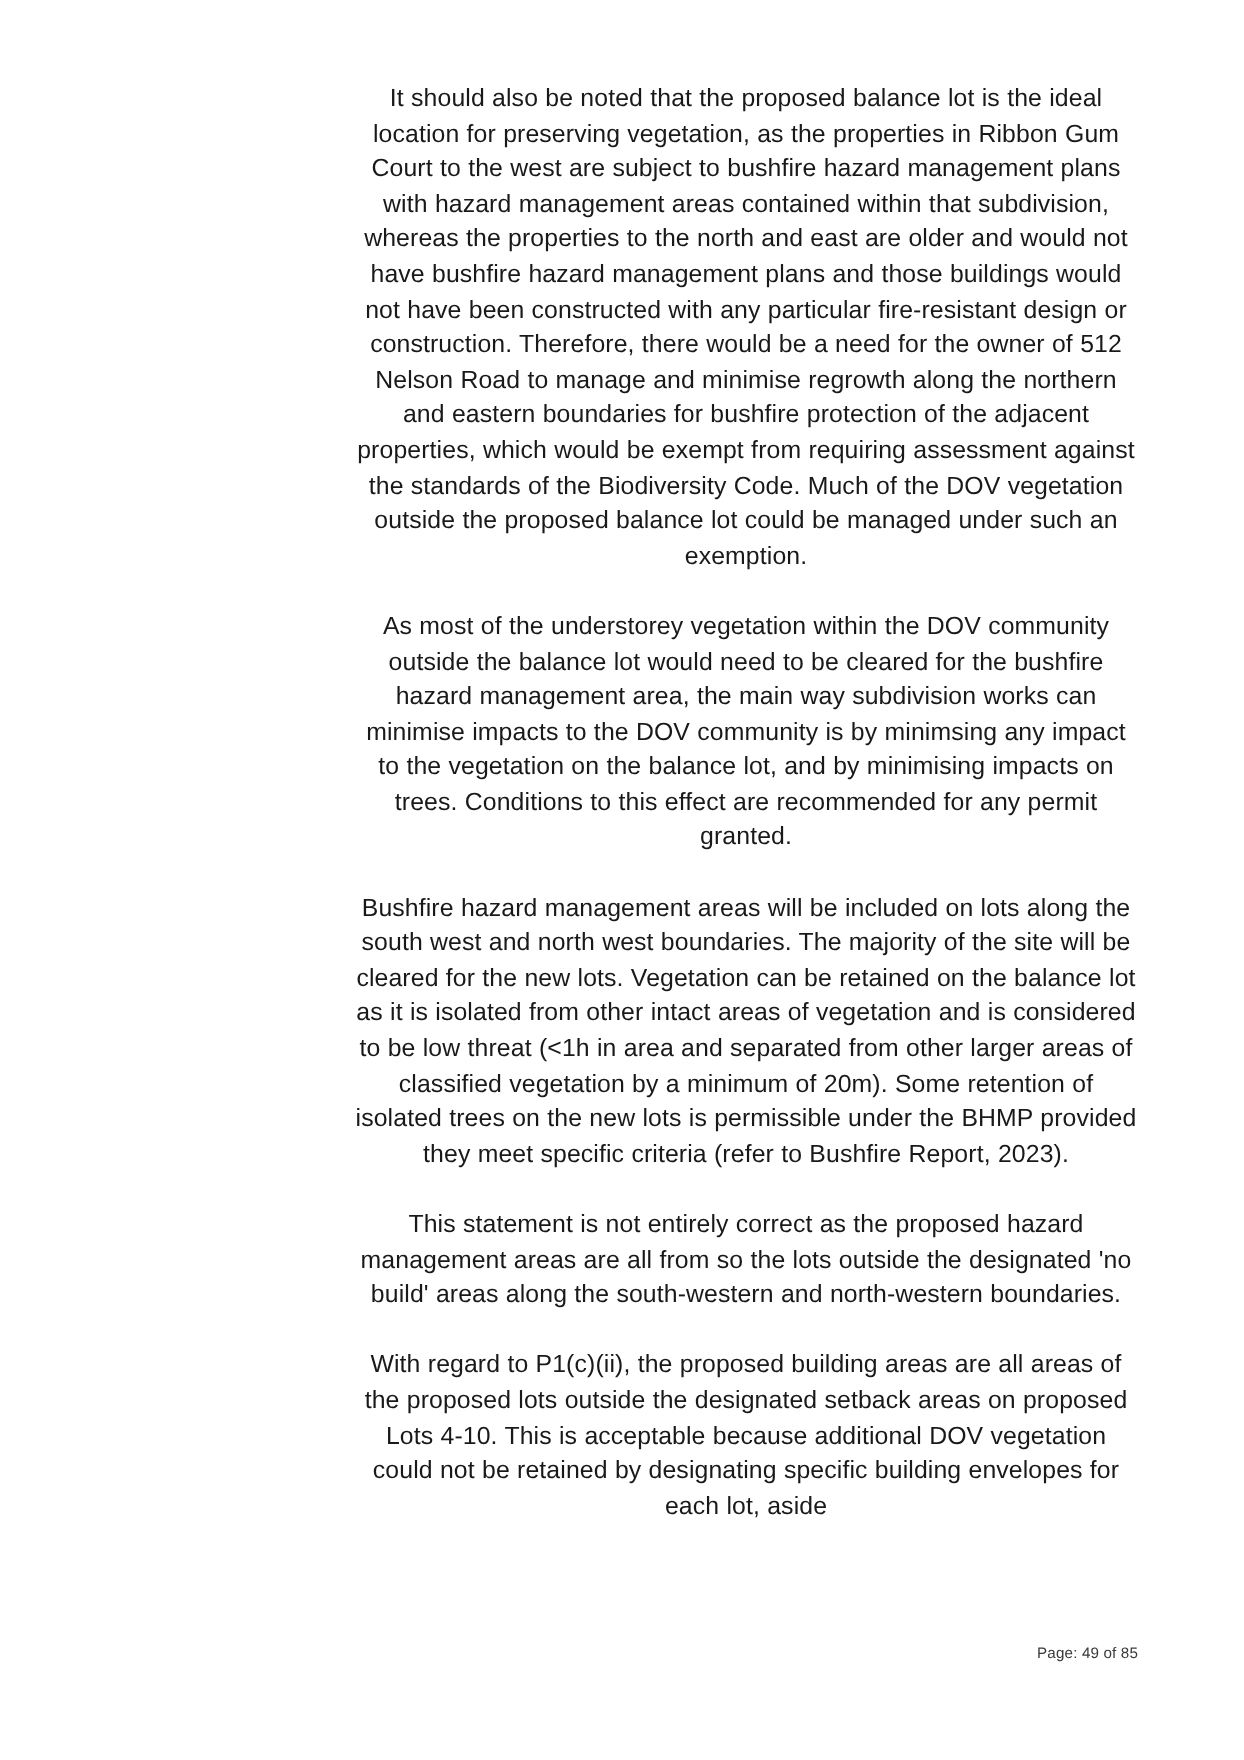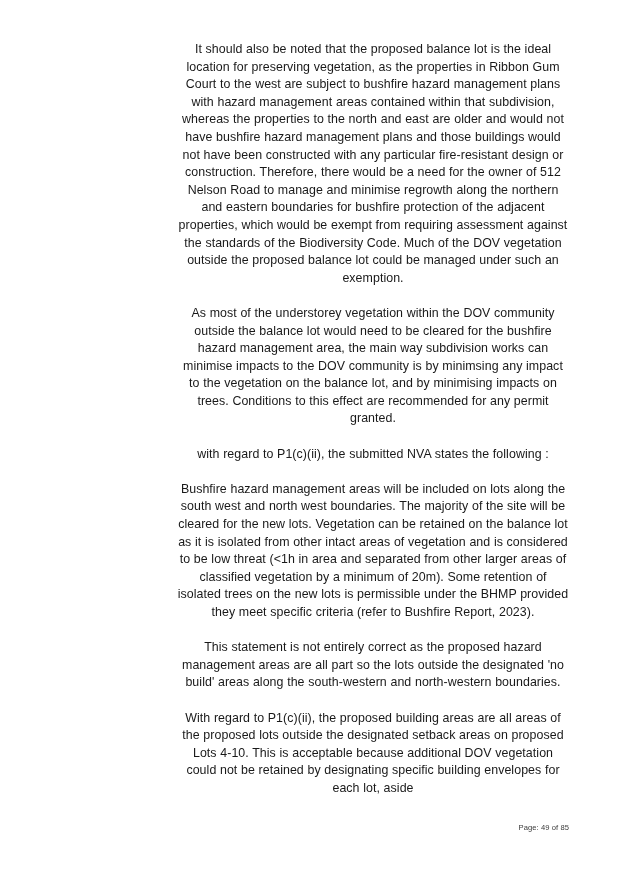--- a/index.html
+++ b/index.html
@@ -56,23 +56,22 @@
   }
 </style>
 </head>
 <body>
 
 <div class="page">
 
   <div class="text-column">
     <p class="para">It should also be noted that the proposed balance lot is the ideal location for preserving vegetation, as the properties in Ribbon Gum Court to the west are subject to bushfire hazard management plans with hazard management areas contained within that subdivision, whereas the properties to the north and east are older and would not have bushfire hazard management plans and those buildings would not have been constructed with any particular fire-resistant design or construction. Therefore, there would be a need for the owner of 512 Nelson Road to manage and minimise regrowth along the northern and eastern boundaries for bushfire protection of the adjacent properties, which would be exempt from requiring assessment against the standards of the Biodiversity Code. Much of the DOV vegetation outside the proposed balance lot could be managed under such an exemption.</p>
     <p class="para">As most of the understorey vegetation within the DOV community outside the balance lot would need to be cleared for the bushfire hazard management area, the main way subdivision works can minimise impacts to the DOV community is by minimsing any impact to the vegetation on the balance lot, and by minimising impacts on trees. Conditions to this effect are recommended for any permit granted.</p>
-    <p class="para">with regard to P1(c)(ii), the submitted NVA states the following :</p>
     <p class="para">Bushfire hazard management areas will be included on lots along the south west and north west boundaries. The majority of the site will be cleared for the new lots. Vegetation can be retained on the balance lot as it is isolated from other intact areas of vegetation and is considered to be low threat (&lt;1h in area and separated from other larger areas of classified vegetation by a minimum of 20m). Some retention of isolated trees on the new lots is permissible under the BHMP provided they meet specific criteria (refer to Bushfire Report, 2023).</p>
-    <p class="para">This statement is not entirely correct as the proposed hazard management areas are all part so the lots outside the designated 'no build' areas along the south-western and north-western boundaries.</p>
+    <p class="para">This statement is not entirely correct as the proposed hazard management areas are all from so the lots outside the designated 'no build' areas along the south-western and north-western boundaries.</p>
     <p class="para">With regard to P1(c)(ii), the proposed building areas are all areas of the proposed lots outside the designated setback areas on proposed Lots 4-10. This is acceptable because additional DOV vegetation could not be retained by designating specific building envelopes for each lot, aside</p>
   </div>
 
   <div class="footer">
     <span class="footer-text">Page: 49 of 85</span>
   </div>
 
 </div>
 
 </body></html>

